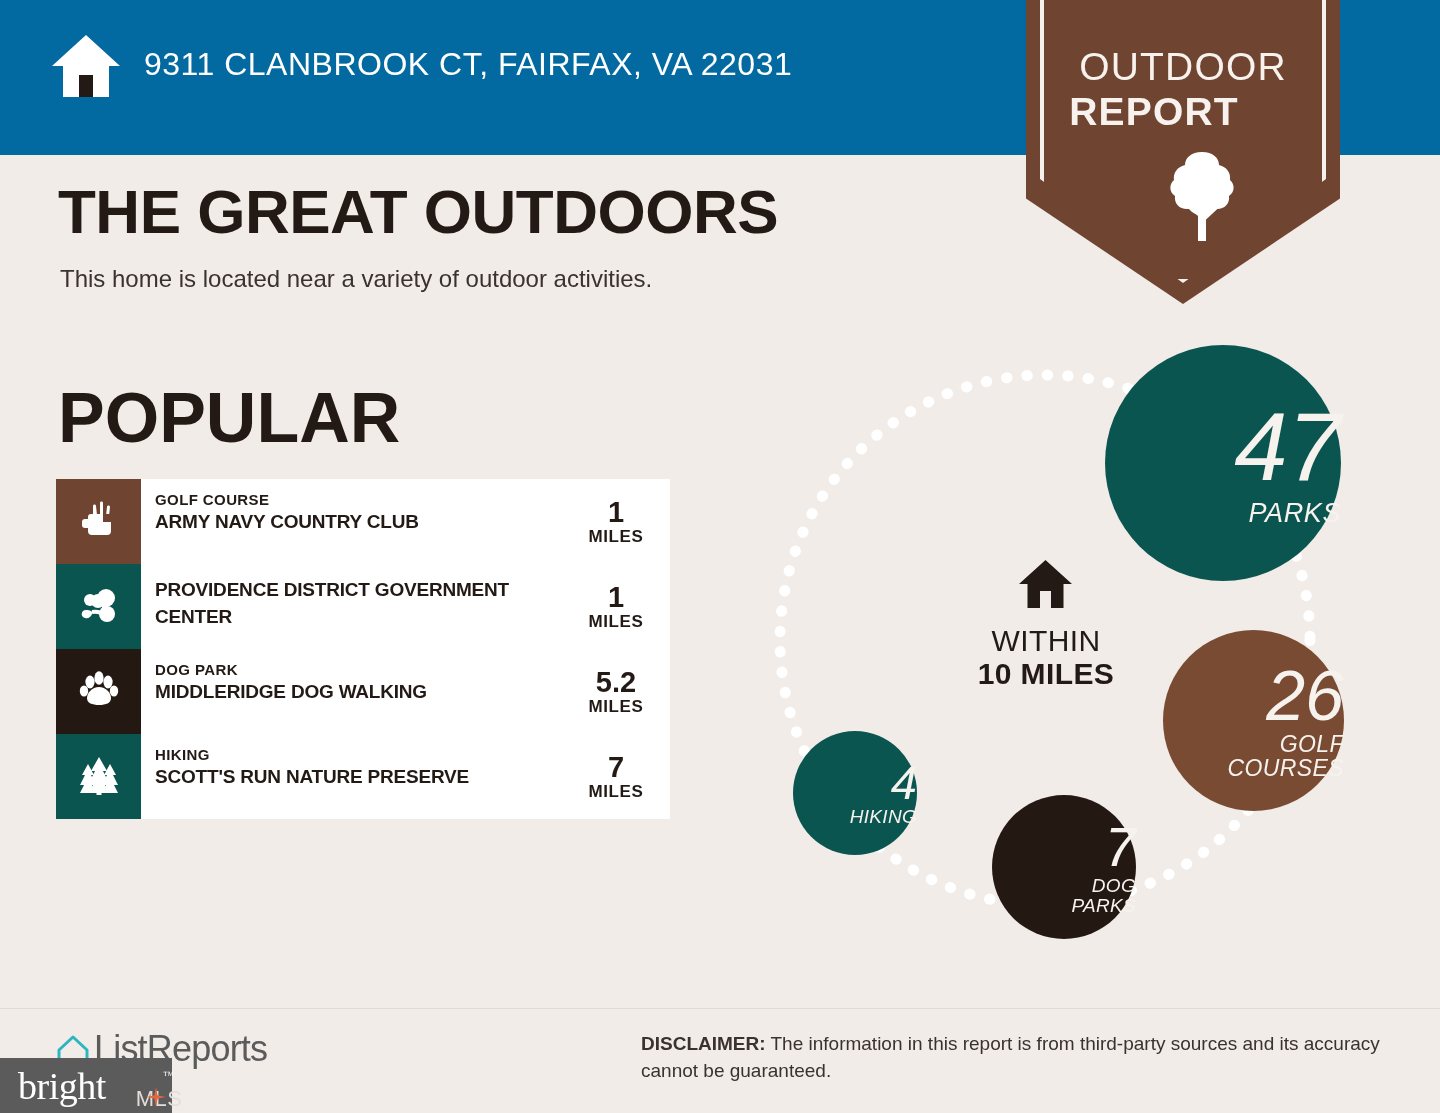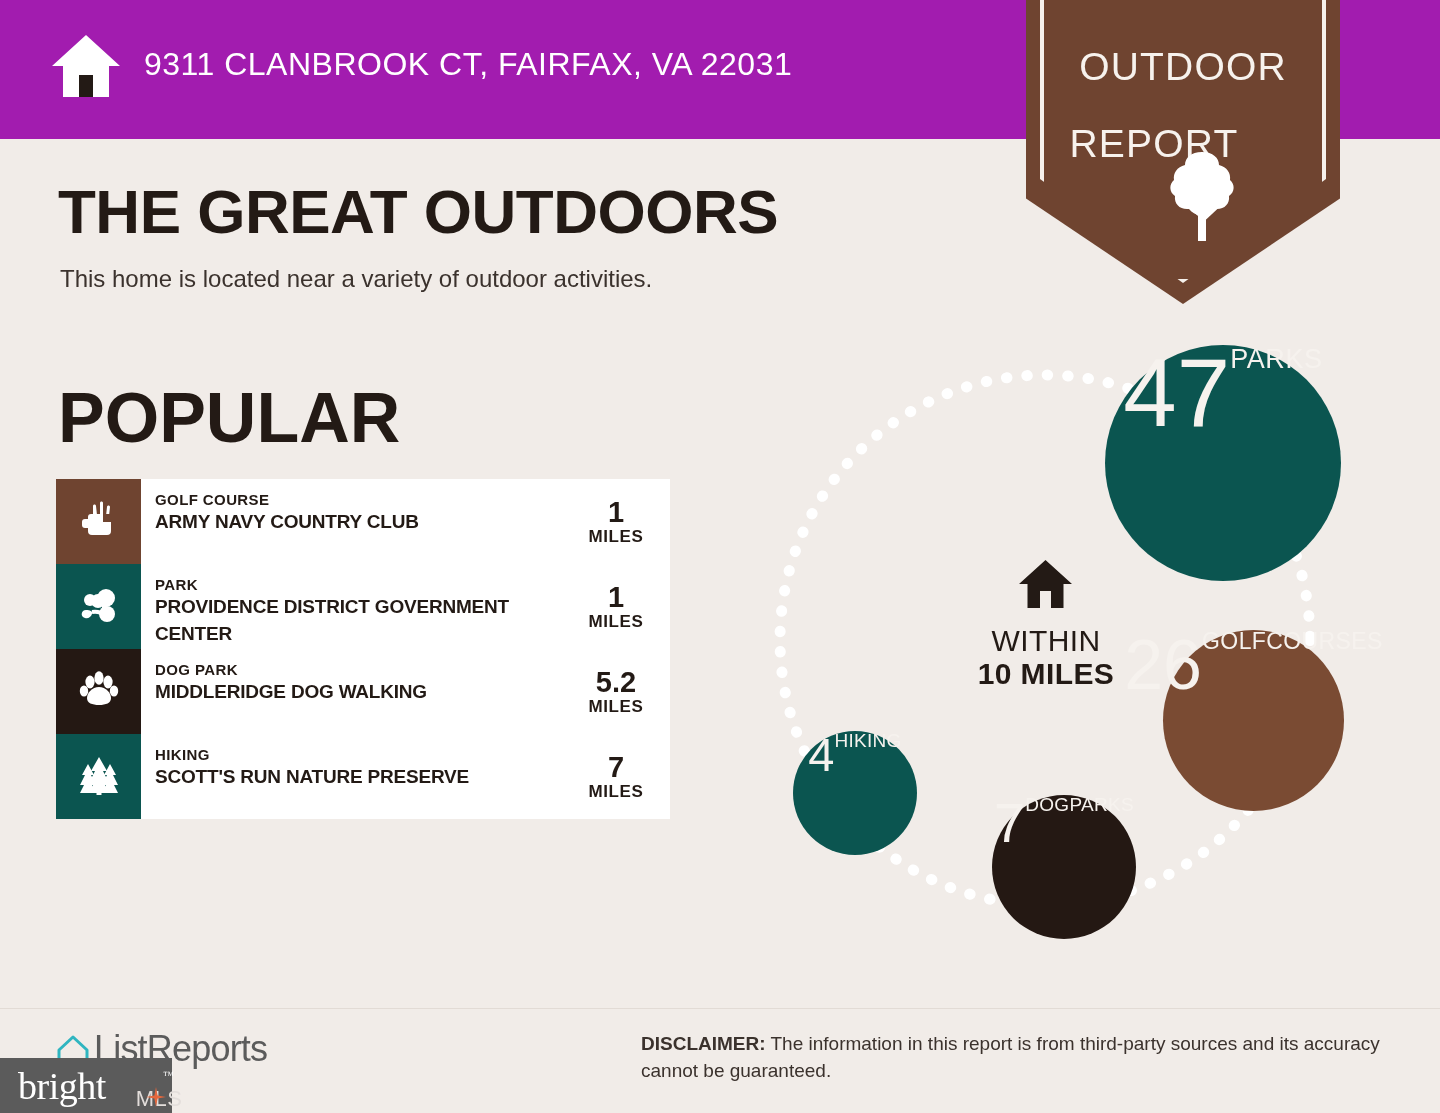--- a/index.html
+++ b/index.html
@@ -7,22 +7,22 @@
   body {
     font-family: "Liberation Sans", sans-serif;
     background:#f1ece8;
     position:relative;
     overflow:hidden;
     -webkit-font-smoothing:antialiased;
   }
 
   
   #header {
-    position:absolute; left:0; top:0; width:1440px; height:139px;
-    background:#a21caf;
+    position:absolute; left:0; top:0; width:1440px; height:155px;
+    background:#0369a1;
     text-align:right;
   }
   #header-house-icon {
     position:absolute; left:50px; top:33px; width:72px; height:66px;
   }
   #header-address {
     position:absolute; left:144px; top:46px;
     color:#ffffff; font-size:32px; letter-spacing:0.5px;
     font-weight:400; white-space:nowrap;
     font-family:"Liberation Sans", sans-serif;
@@ -44,21 +44,21 @@
     z-index:6; pointer-events:none;
   }
   #badge-line1 {
     position:absolute; left:1026px; top:45px; width:314px;
     text-align:center; color:#f7f2ed; font-size:39px; letter-spacing:1.2px;
     font-weight:400; z-index:7;
   }
   #badge-line2 {
     position:absolute; left:1026px; top:90px; width:256px;
     text-align:center; color:#f7f2ed; font-size:39px; letter-spacing:1.2px;
-    font-weight:400; z-index:7;margin-top:32px;
+    font-weight:700; z-index:7;
   }
   #badge-tree-icon {
     position:absolute; left:1165px; top:148px; width:74px; height:95px; z-index:7;
   }
 
   
   #page-title {
     position:absolute; left:58px; top:176px;
     font-size:62px; font-weight:700; color:#231a15;
     letter-spacing:-0.5px; white-space:nowrap;
@@ -101,22 +101,22 @@
     display:flex; flex-direction:column; justify-content:center;
   }
   .poi-dist-num { font-size:29px; font-weight:700; color:#231a15; line-height:30px; }
   .poi-dist-unit { font-size:17px; font-weight:700; color:#231a15; letter-spacing:0.6px; }
 
   
   #bubbles { position:absolute; left:760px; top:330px; width:620px; height:640px; }
   #dotted-ring { position:absolute; left:0; top:0; width:620px; height:640px; }
   .bubble {
     position:absolute; border-radius:50%;
-    display:flex; flex-direction:row; align-items:flex-start; justify-content:center;
-    color:#f6f2ee; text-align:center;
+    display:flex; flex-direction:column; align-items:flex-end; justify-content:center;
+    color:#f6f2ee; text-align:center;font-style:italic;
   }
   .bubble-num { font-weight:400; line-height:1; }
   .bubble-label { font-weight:400; line-height:1.04; }
 
   #bubble-parks { left:345px; top:15px; width:236px; height:236px; background:#0b5550; }
   #bubble-parks .bubble-num { font-size:96px; margin-bottom:4px; }
   #bubble-parks .bubble-label { font-size:27px; letter-spacing:0.6px; }
 
   #bubble-golf { left:403px; top:300px; width:181px; height:181px; background:#7a4b33; }
   #bubble-golf .bubble-num { font-size:70px; margin-bottom:2px; }
@@ -226,21 +226,20 @@
           <circle cx="22" cy="19" r="7" fill="#fff"></circle>
           <circle cx="14" cy="18" r="6" fill="#fff"></circle>
           <rect x="26" y="20" width="4" height="14" fill="#fff"></rect>
           <path d="M10 28 c-5 0 -6 7 -1 8 c3 1 6 -1 7 -4 c1 -3 -2 -4 -6 -4 z" fill="#fff"></path>
           <circle cx="31" cy="32" r="8" fill="#fff"></circle>
           <path d="M16 30 q8 -1 12 3" stroke="#fff" stroke-width="4" fill="none"></path>
         </svg>
       </span>
     </div>
     <div class="poi-text">
-      <div class="poi-cat">PARK</div>
       <div class="poi-name">PROVIDENCE DISTRICT GOVERNMENT CENTER</div>
     </div>
     <div class="poi-dist">
       <span class="poi-dist-num">1</span>
       <span class="poi-dist-unit">MILES</span>
     </div>
   </div>
 
   <div class="poi-row">
     <div class="poi-icon-tile" style="background:#241813;">

